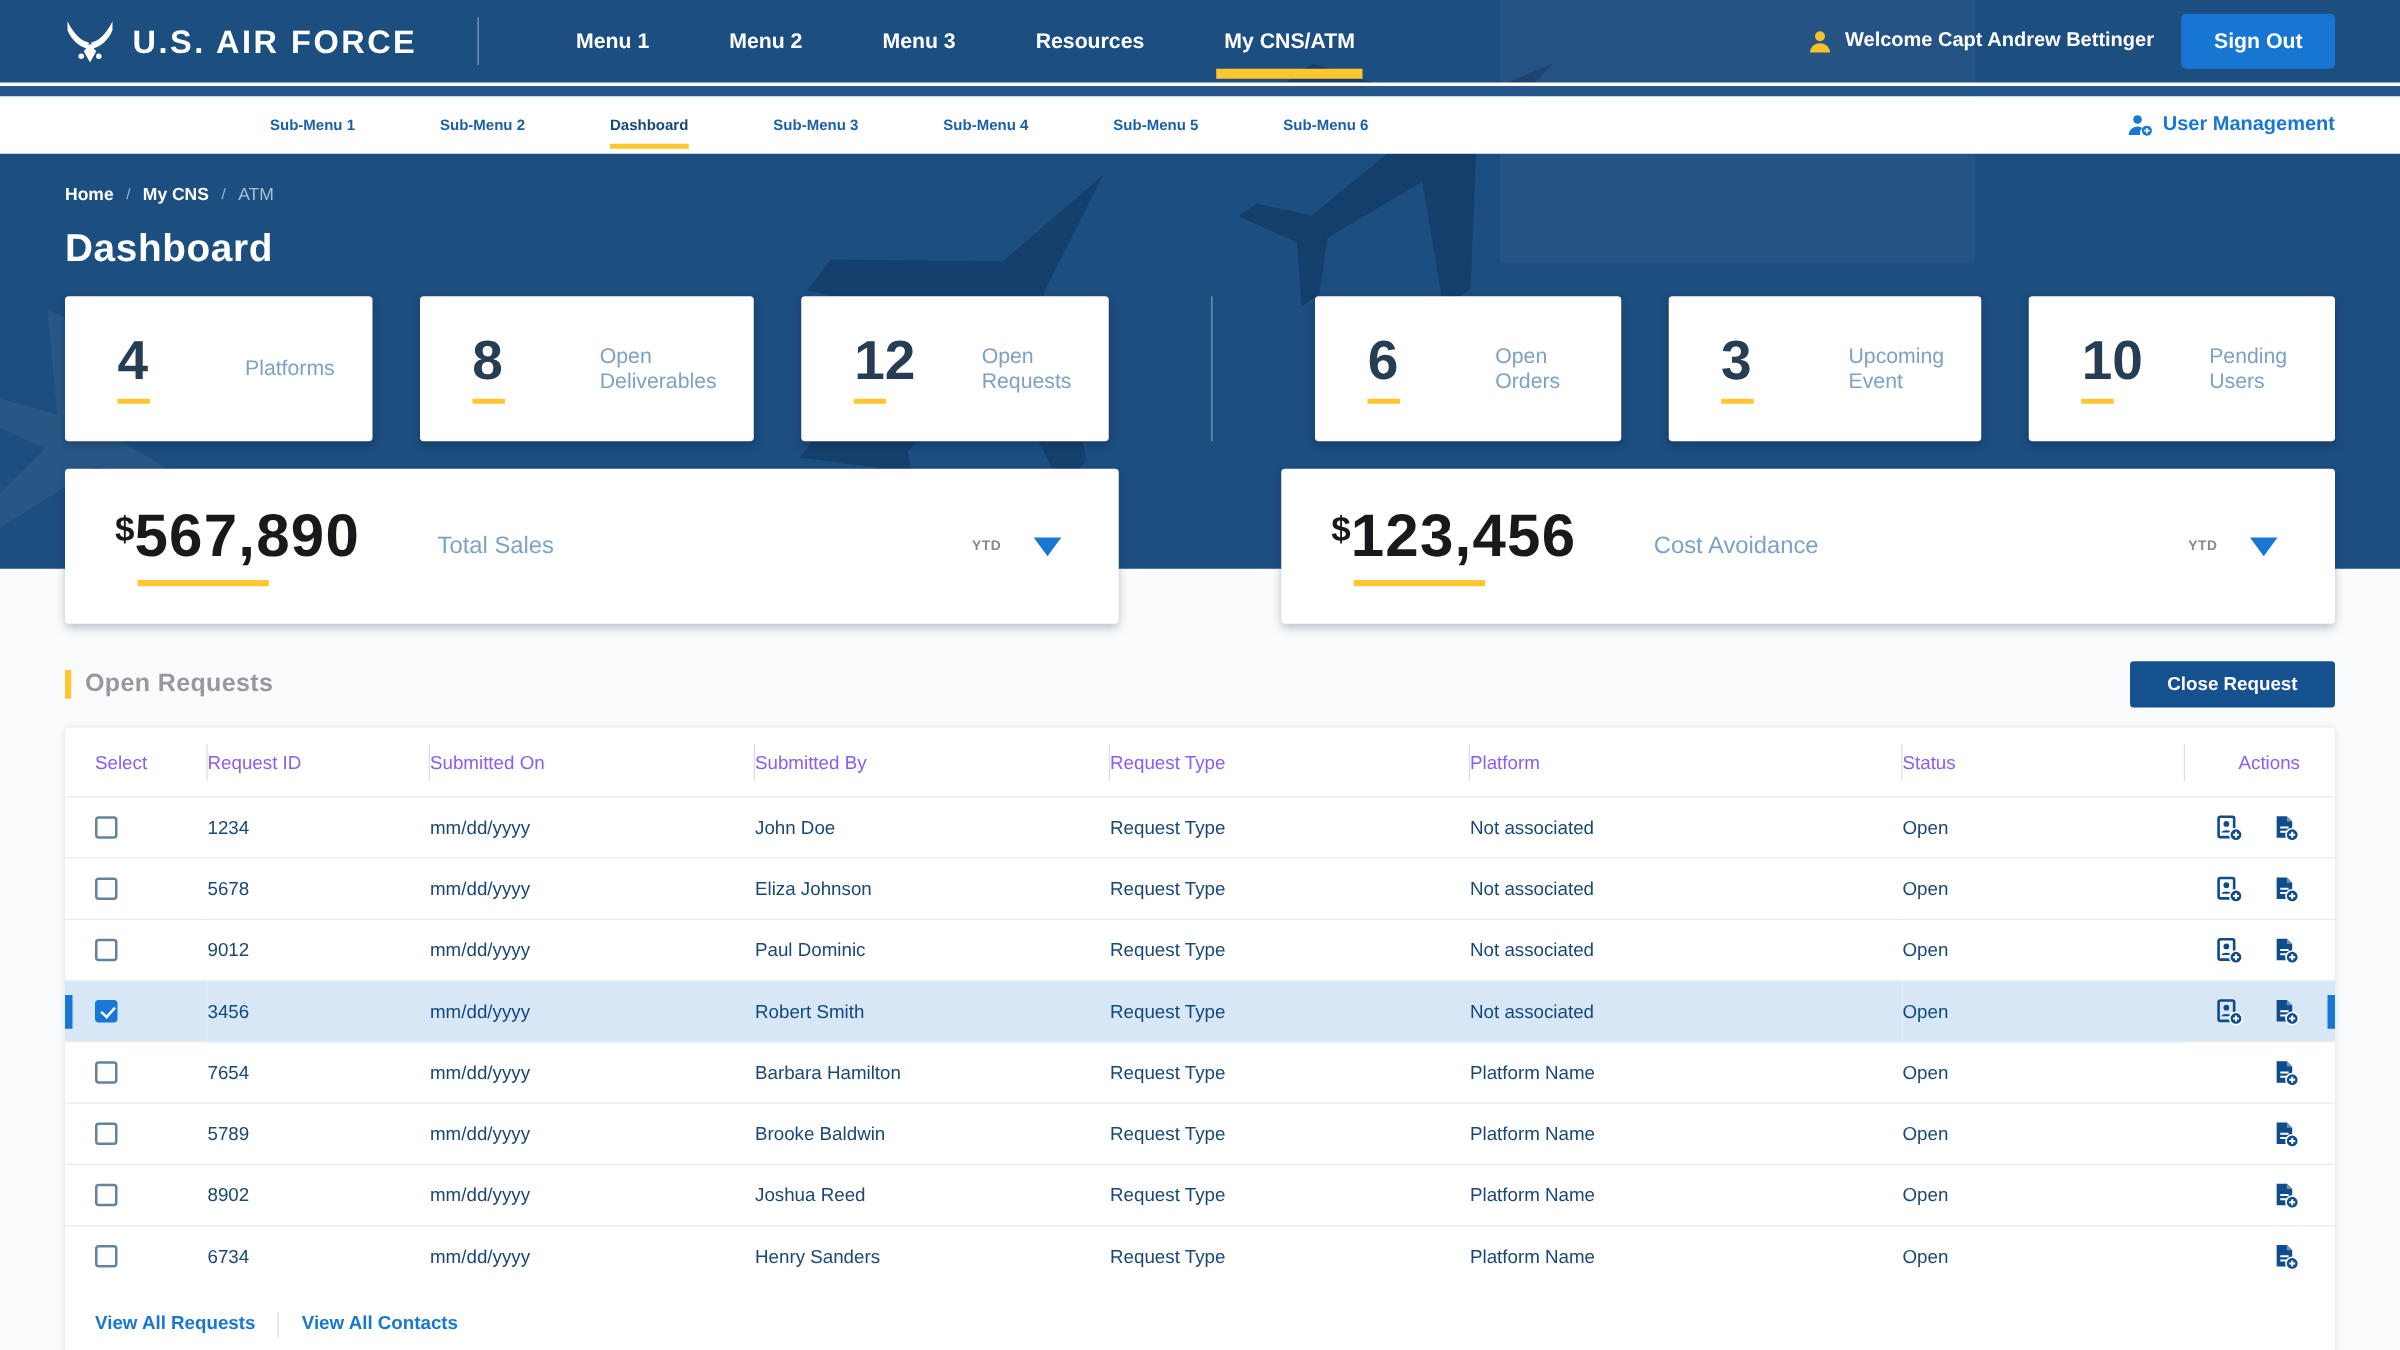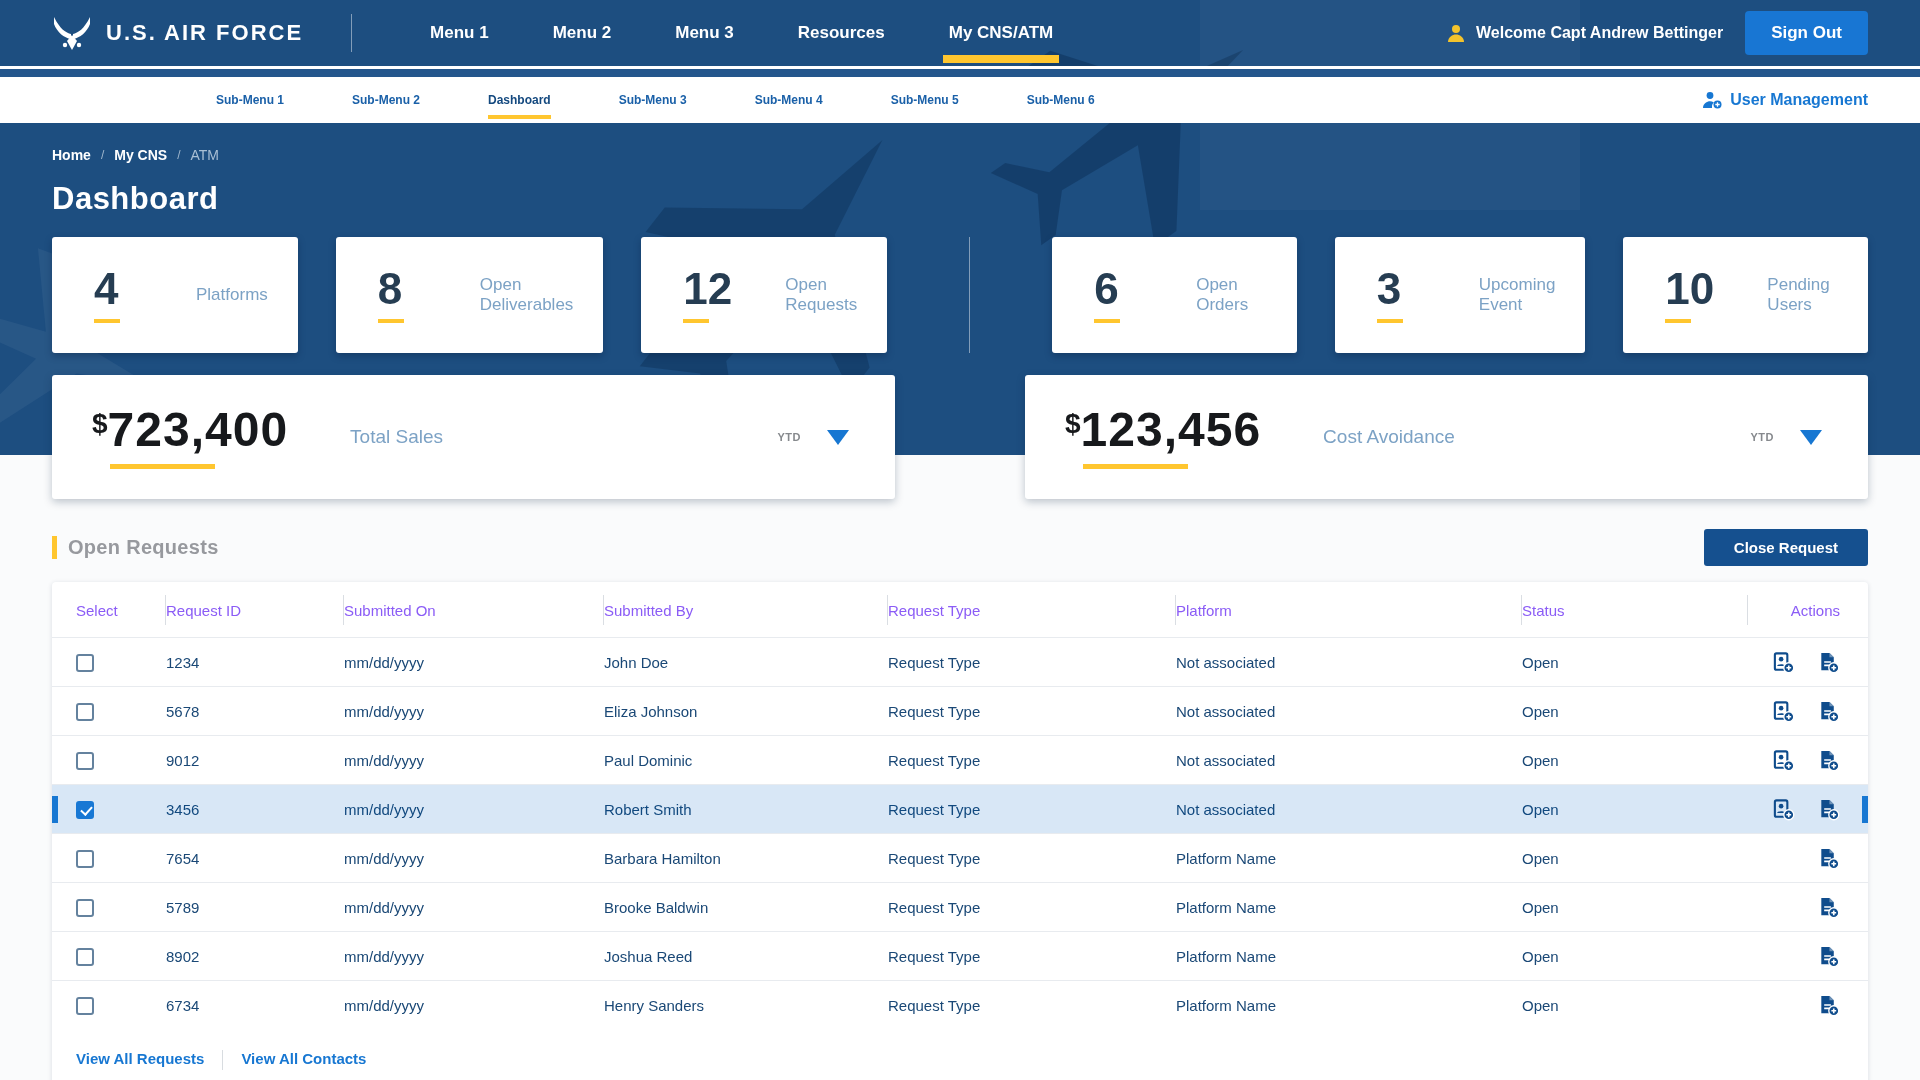--- a/index.html
+++ b/index.html
@@ -13,21 +13,21 @@
   body{font-family:"Liberation Sans","DejaVu Sans",sans-serif;background:#FAFBFC;}
 
   
   .blue-zone{position:relative;background:var(--hero_blue);padding-bottom:102px;overflow:hidden;}
   .jets{position:absolute;inset:0;z-index:0;pointer-events:none;}
   .blue-zone > *:not(.jets){position:relative;z-index:1;}
 
   
   .top-nav{height:66px;display:flex;align-items:center;padding:0 52px;background:transparent;}
   .brand{display:flex;align-items:center;gap:14px;cursor:pointer;}
-  .brand-name{color:#fff;font-size:22px;font-weight:bold;letter-spacing:2px;}
+  .brand-name{color:#fff;font-size:26px;font-weight:bold;letter-spacing:2px;}
   .nav-divider{width:1px;height:38px;background:rgba(255,255,255,.45);margin:0 46px 0 48px;}
   .nav-items{display:flex;height:59px;}
   .nav-item{position:relative;display:flex;align-items:center;padding:0 32px;color:#fff;
     font-size:17px;font-weight:bold;cursor:pointer;}
   .nav-item.active::after{content:"";position:absolute;left:26px;right:26px;bottom:0;height:8px;
     background:var(--accent_gold);}
   .top-right{margin-left:auto;display:flex;align-items:center;gap:22px;}
   .welcome{display:flex;align-items:center;gap:10px;color:#fff;font-size:16px;font-weight:bold;}
   .signout-btn{background:#1876D3;border:none;color:#fff;font-family:inherit;font-weight:bold;
     font-size:17px;padding:12px 26px;border-radius:4px;cursor:pointer;}
@@ -245,21 +245,21 @@
       </div>
     </div>
   </div>
 </div>
 
 <div class="kpi-row">
   <div class="kpi-card">
     <div class="kpi-amount">
       <div class="kpi-money">
         <span class="kpi-currency">$</span>
-        <span class="kpi-value">723,400</span>
+        <span class="kpi-value">567,890</span>
       </div>
       <span class="kpi-underline"></span>
     </div>
     <span class="kpi-label">Total Sales</span>
     <div class="kpi-right">
       <span class="kpi-period">YTD</span>
       <span class="dropdown-caret"></span>
     </div>
   </div>
   <div class="kpi-card">

